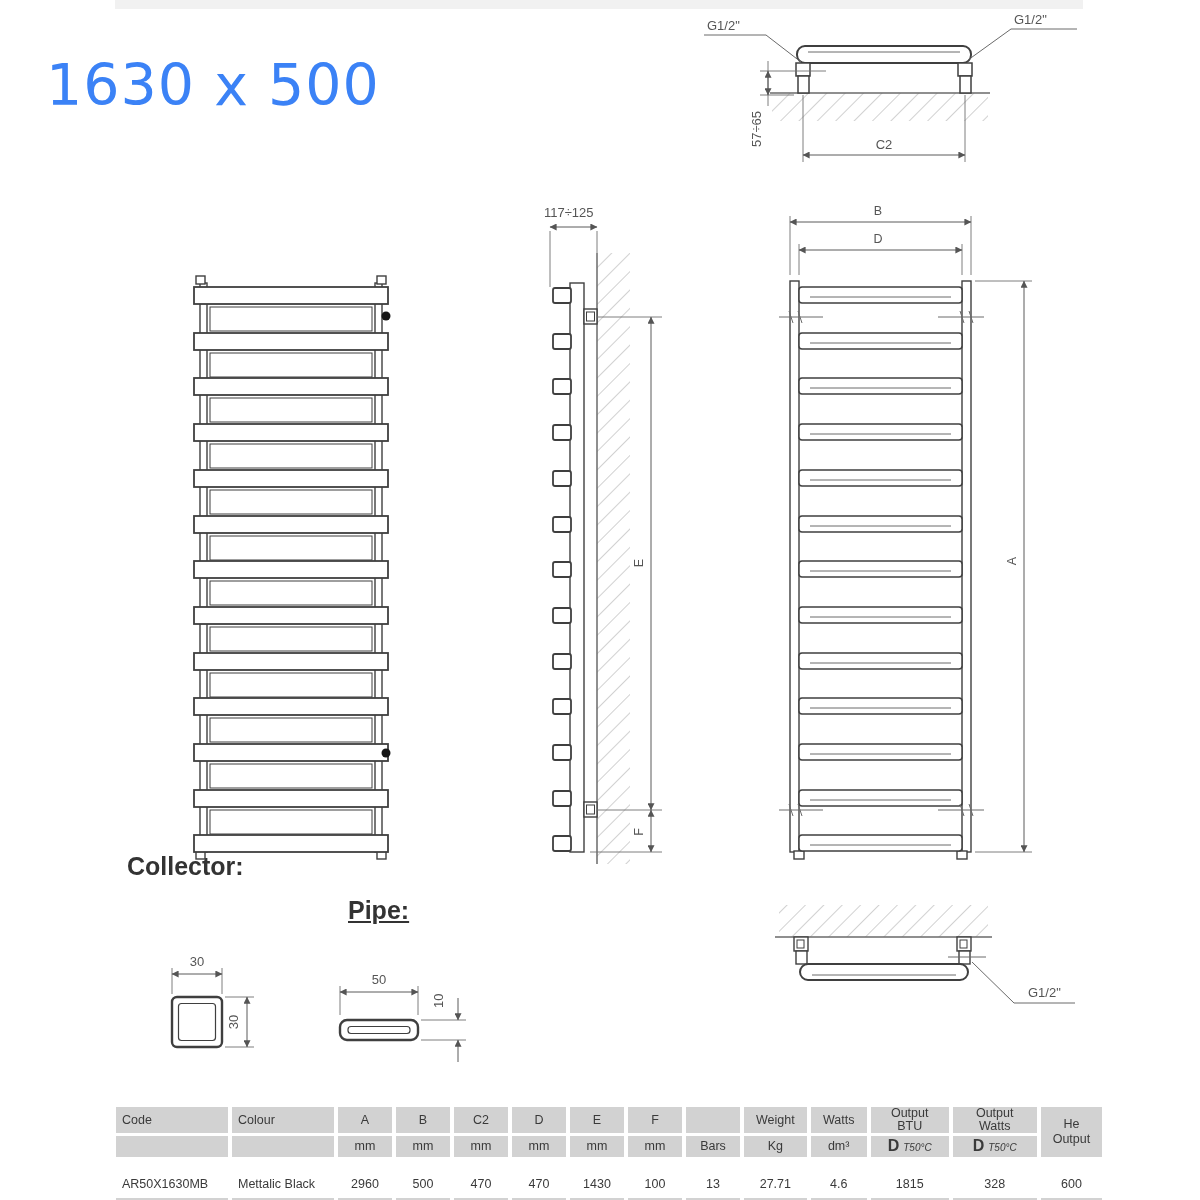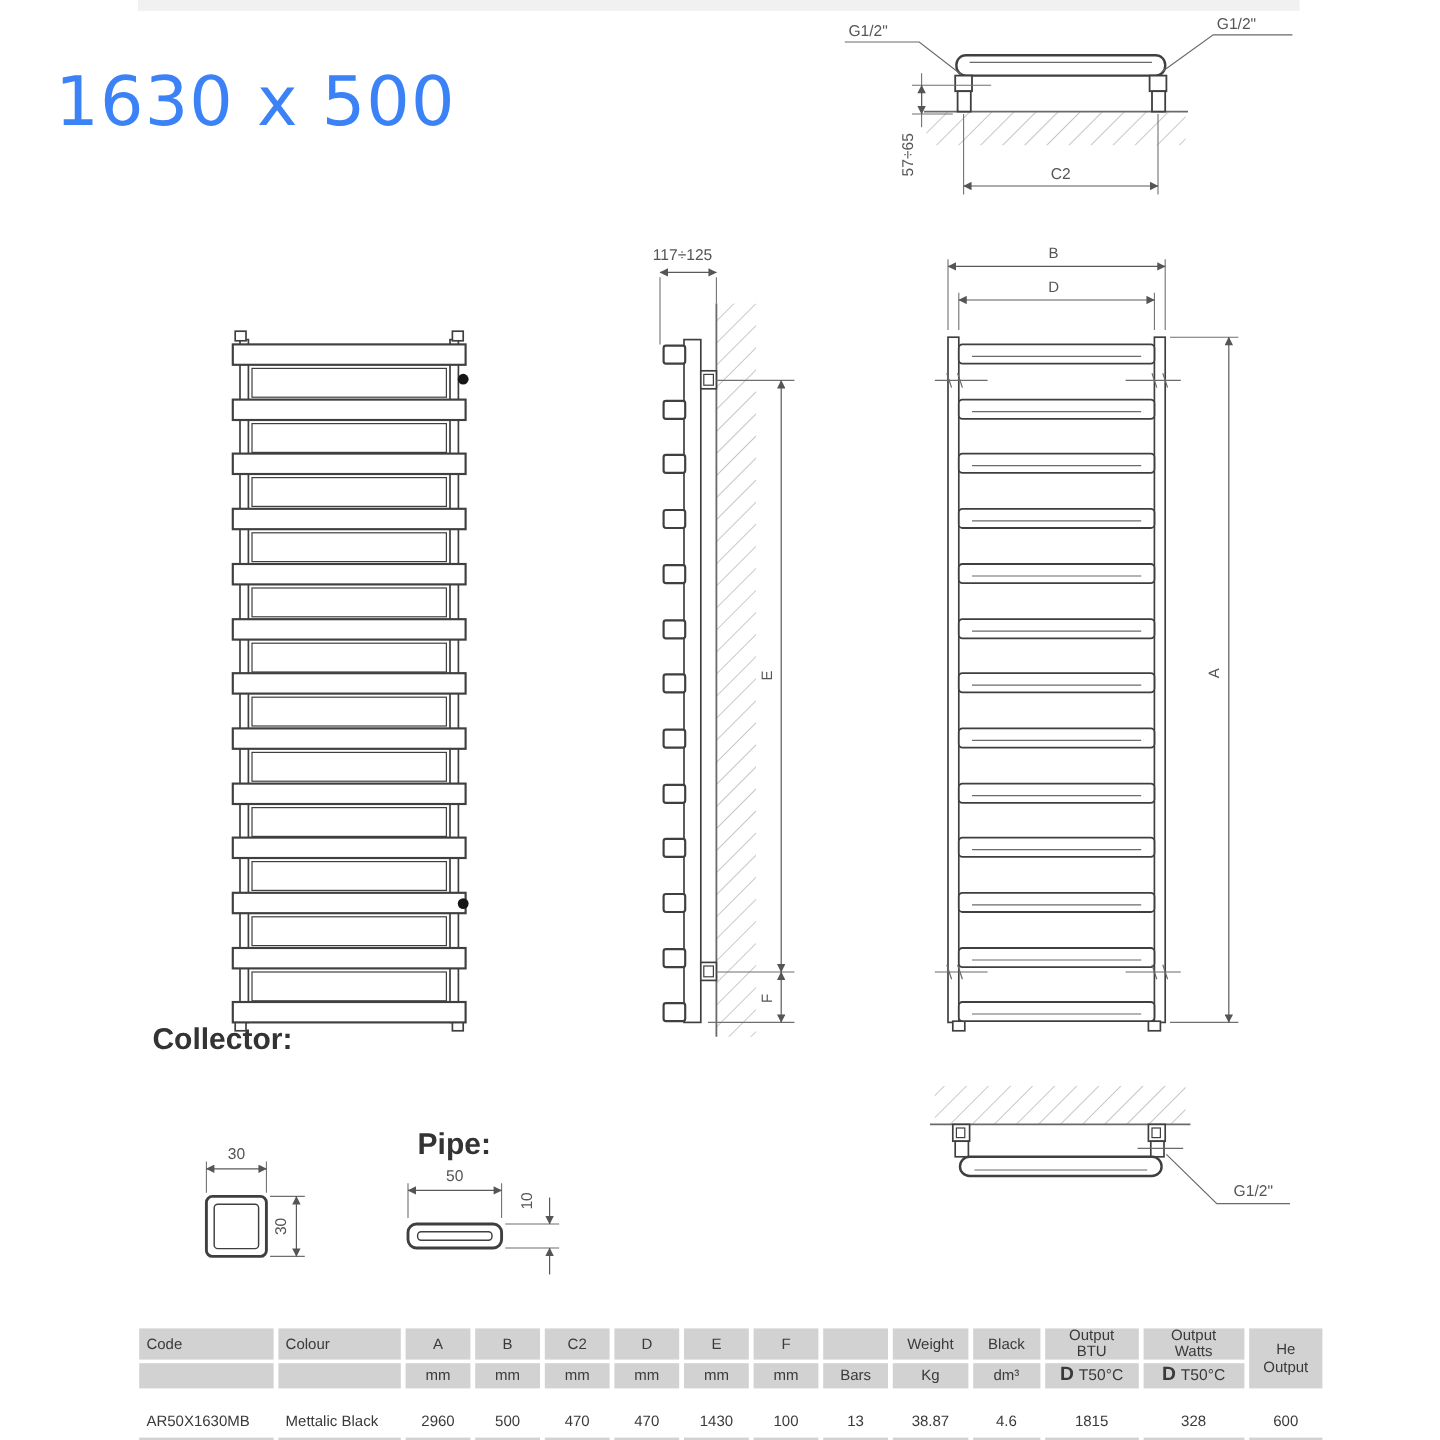--- a/index.html
+++ b/index.html
@@ -4,40 +4,40 @@
 <style>
   html,body{margin:0;padding:0;}
   body{width:1200px;height:1200px;background:#ffffff;overflow:hidden;position:relative;
        font-family:"Liberation Sans",sans-serif;}
   .abs{position:absolute;}
   #topstrip{left:115px;top:0;width:968px;height:9px;background:#f1f1f1;}
   #title{left:46px;top:52px;font-size:57px;color:#3b82f6;letter-spacing:1px;
          font-family:"DejaVu Sans",sans-serif;}
   .seclabel{font-size:25px;font-weight:600;color:#333;font-family:"Liberation Sans",sans-serif;}
   #collector-label{left:127px;top:852px;}
-  #pipe-label{left:348px;top:940px;}
+  #pipe-label{left:348px;top:896px;text-decoration:underline;}
   svg text{font-family:"Liberation Sans",sans-serif;fill:#555;}
   .obj{stroke:#3f3f3f;fill:#fff;}
   .thin{stroke:#6a6a6a;stroke-width:1;fill:none;}
   .dim{stroke:#5a5a5a;stroke-width:1;fill:none;marker-start:url(#arw);marker-end:url(#arw);}
   .dime{stroke:#5a5a5a;stroke-width:1;fill:none;marker-end:url(#arw);}
   .ext{stroke:#6f6f6f;stroke-width:0.9;fill:none;}
   .lbl{font-size:13px;}
   .lbl2{font-size:12.5px;}
   
   #spec{left:112px;top:1104px;border-collapse:separate;border-spacing:4px 3px;
         font-size:12.5px;color:#3a3a3a;table-layout:fixed;}
   #spec td{text-align:center;vertical-align:middle;padding:0 12px;height:21px;line-height:1.05;margin-top:40px;}
   #spec td.g{background:#d2d2d2;}
   #spec td.left{text-align:left;padding-left:6px;}
   #spec tr.spacer td{height:10px;background:transparent;}
   #spec tr.dr td{height:22px;background:transparent;}
   #spec tr.pr td{height:7px;}
   .bd{font-size:16px;font-weight:600;margin-right:4px;}
-  .sm{font-size:13px;}
+  .sm{font-size:10px;font-style:italic;}
   .he-cell div{line-height:1.25;}
 </style>
 </head>
 <body>
 
 <div class="abs" id="topstrip"></div>
 <div class="abs" id="title">1630 x 500</div>
 <div class="abs seclabel" id="collector-label">Collector:</div>
 <div class="abs seclabel" id="pipe-label">Pipe:</div>
 
@@ -286,21 +286,21 @@
     <td class="g left">Code</td>
     <td class="g left">Colour</td>
     <td class="g">A</td>
     <td class="g">B</td>
     <td class="g">C2</td>
     <td class="g">D</td>
     <td class="g">E</td>
     <td class="g">F</td>
     <td class="g"></td>
     <td class="g">Weight</td>
-    <td class="g">Black</td>
+    <td class="g">Watts</td>
     <td class="g">Output BTU</td>
     <td class="g">Output Watts</td>
     <td class="g he-cell" rowspan="2">
       <div>He</div>
       <div>Output</div>
     </td>
   </tr>
   <tr>
     <td class="g"></td>
     <td class="g"></td>
@@ -326,21 +326,21 @@
   <tr class="dr">
     <td class="left">AR50X1630MB</td>
     <td class="left">Mettalic Black</td>
     <td>2960</td>
     <td>500</td>
     <td>470</td>
     <td>470</td>
     <td>1430</td>
     <td>100</td>
     <td>13</td>
-    <td>38.87</td>
+    <td>27.71</td>
     <td>4.6</td>
     <td>1815</td>
     <td>328</td>
     <td>600</td>
   </tr>
   <tr class="pr">
     <td class="g"></td>
         <td class="g"></td>
         <td class="g"></td>
         <td class="g"></td>

